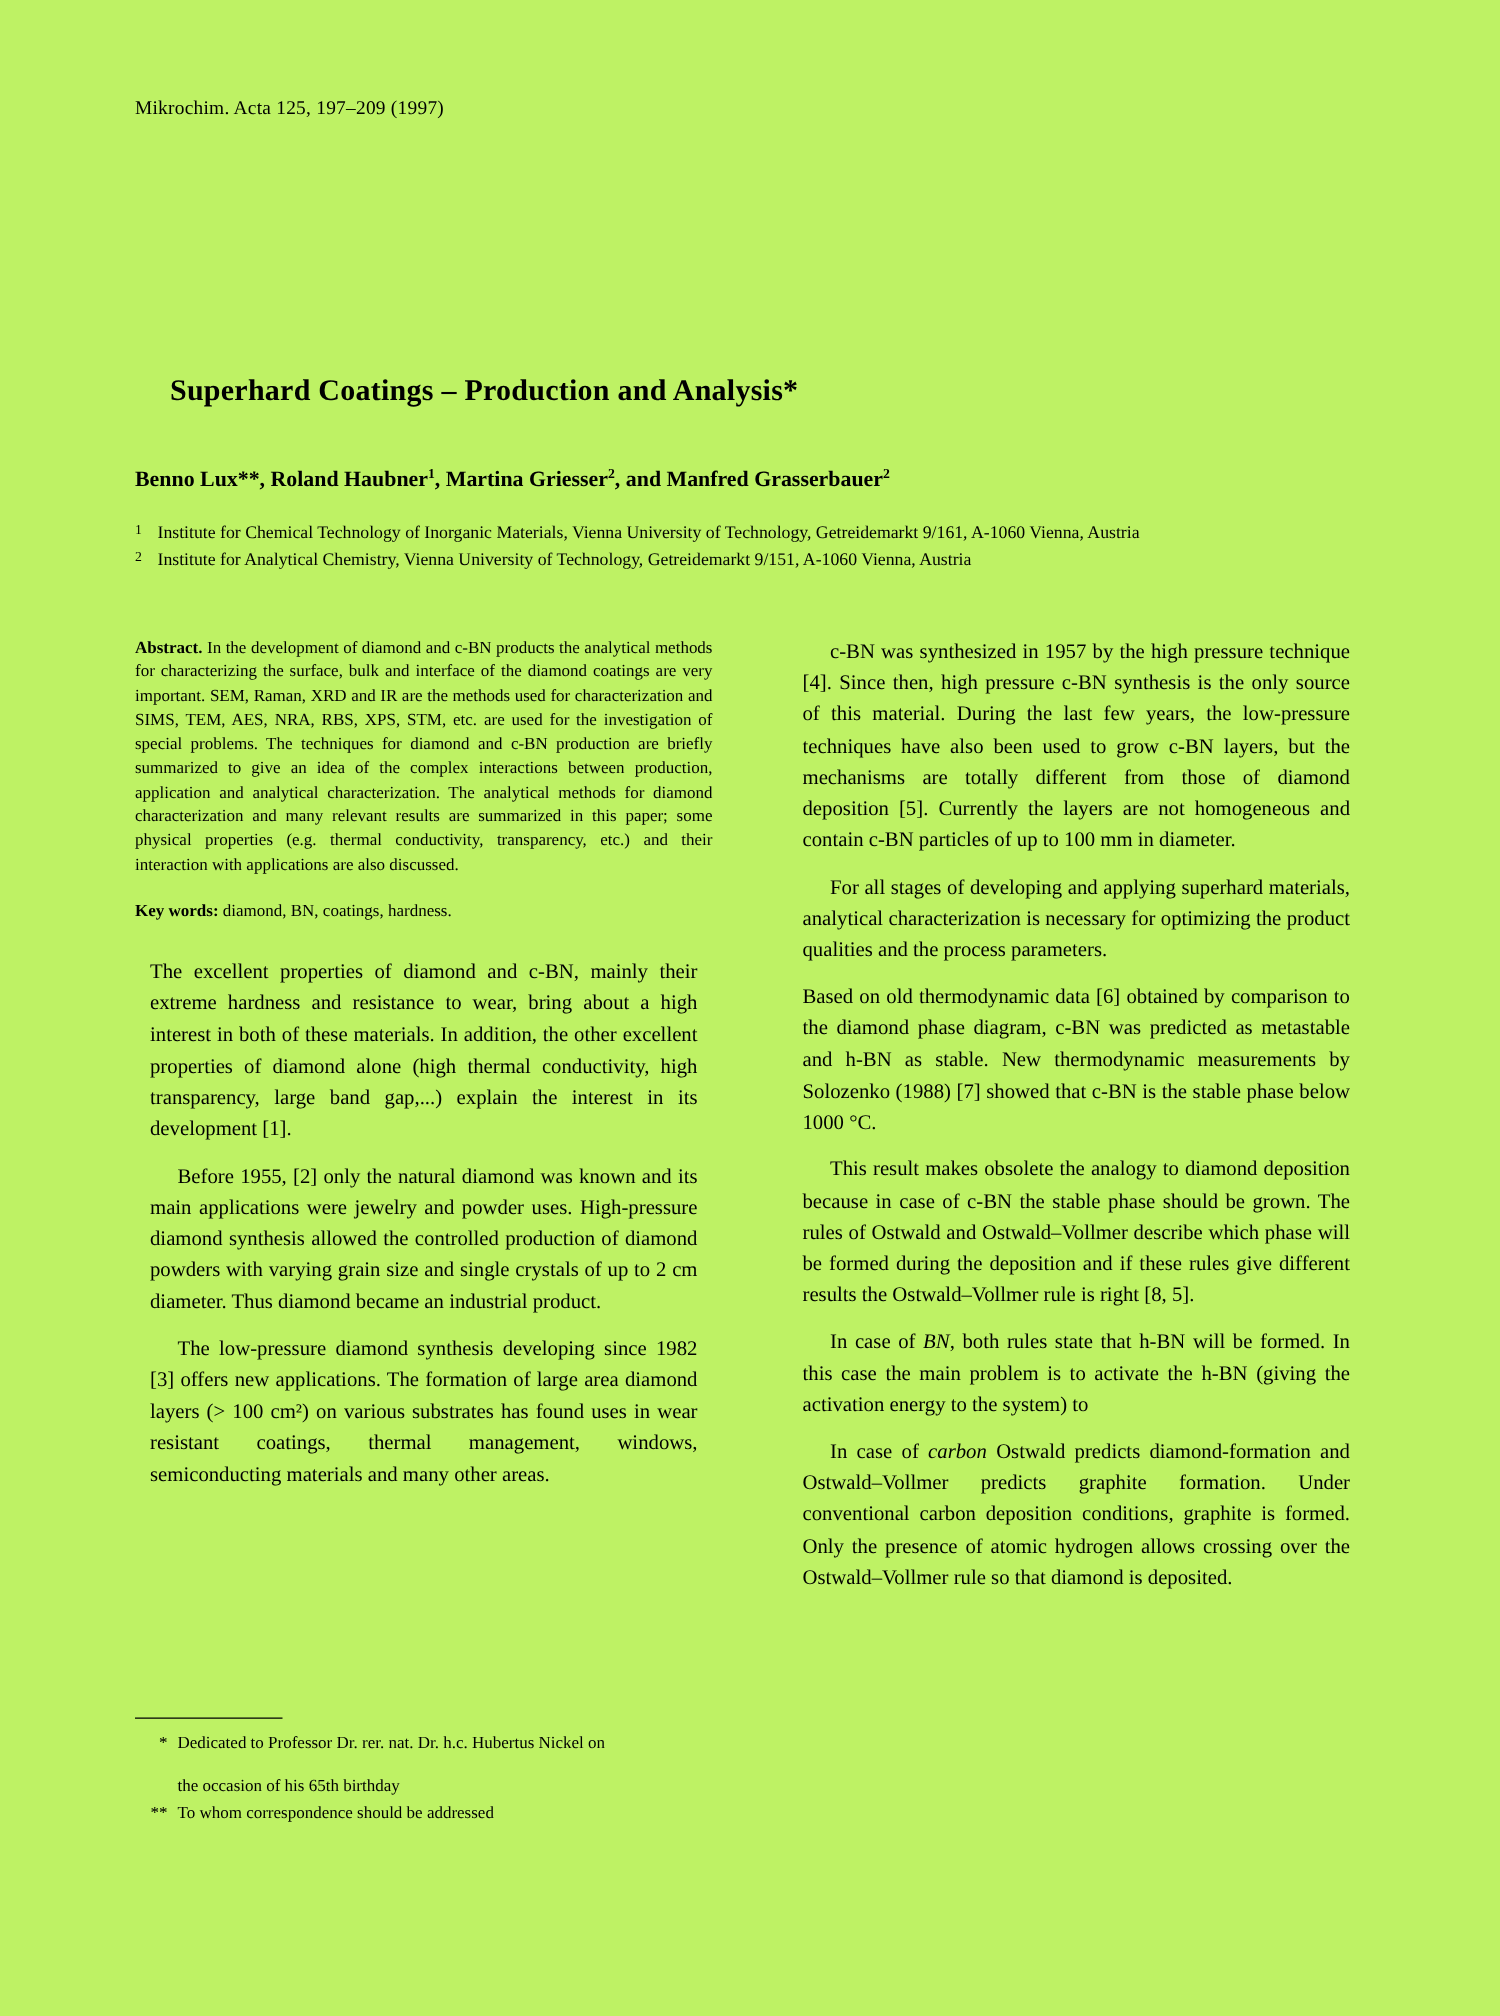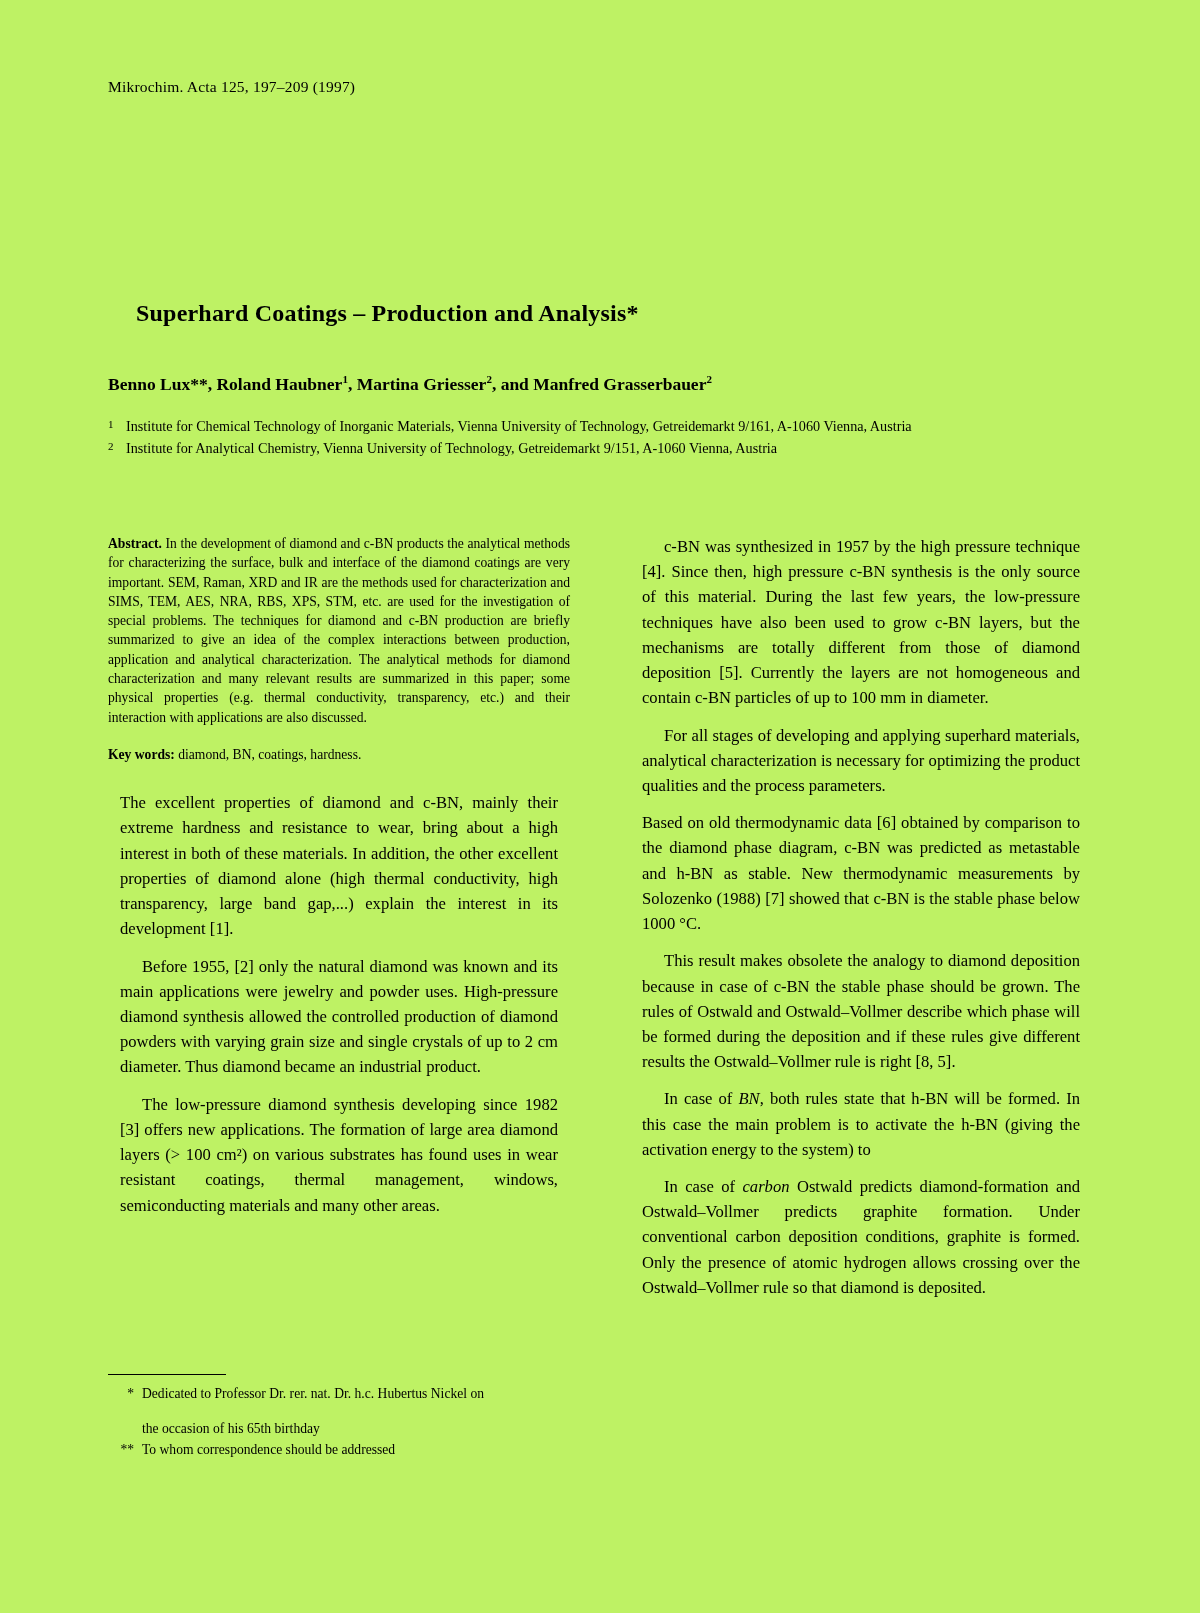--- a/index.html
+++ b/index.html
@@ -85,21 +85,21 @@
     width: 18px;
     flex: 0 0 18px;
     font-size: 11px;
     padding-top: 1px;
   }
   .aff-text { flex: 1; }
 
   
   .col {
     position: absolute;
-    top: 534px;
+    top: 508px;
     width: 462px;
   }
   .col-left { left: 108px; }
   .col-right { left: 630px; }
 
   .abstract {
     font-size: 13.6px;
     line-height: 1.42;
     text-align: justify;
   }

